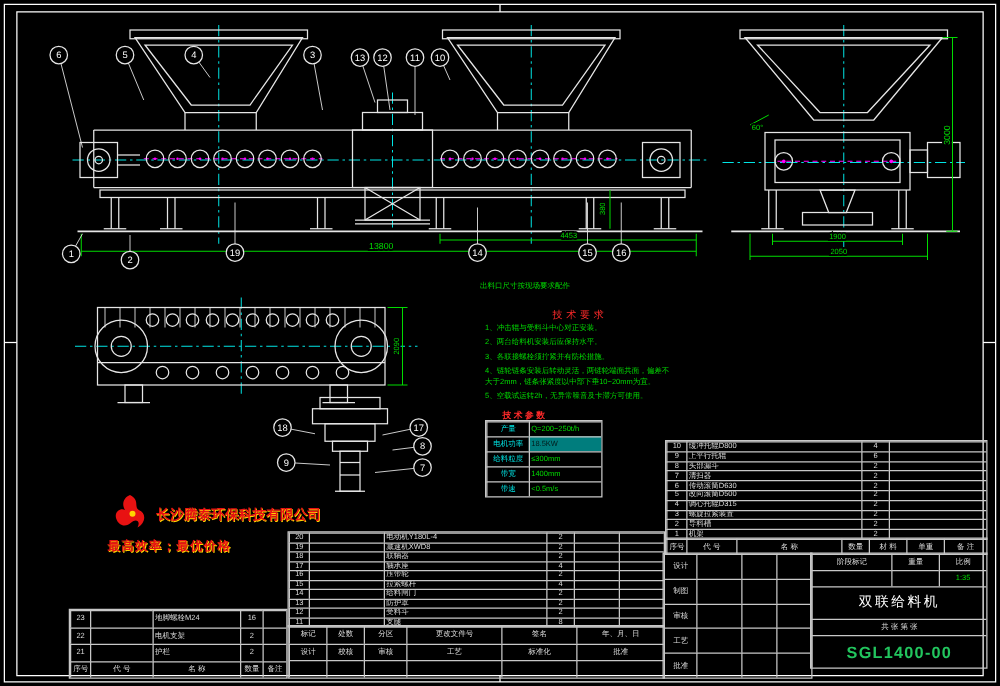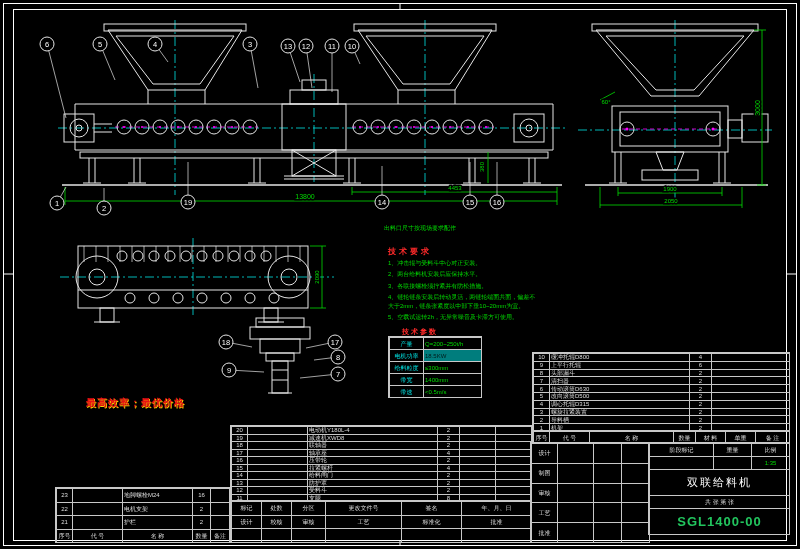--- a/index.html
+++ b/index.html
@@ -8,21 +8,21 @@
   .sheet svg.cad{position:absolute;left:0;top:0}
   .ov{position:absolute;color:#e6e6e6}
   .tbl{position:absolute;display:grid;border:1px solid #c8c8c8;color:#ddd;font-size:6px;line-height:1;background:transparent}
   .cell{border-left:1px solid #c8c8c8;border-top:1px solid #c8c8c8;display:flex;align-items:center;justify-content:center;
         overflow:hidden;white-space:nowrap;padding:0 1px}
   .cell.lalign{justify-content:flex-start}
   .red{color:#ff2a2a}
   .grn{color:#00dc00}
   .cyn{color:#00e5e5}
   .notes{position:absolute;left:388px;top:246px;width:152px}
-  .notes .t{font-size:8px;font-weight:bold;letter-spacing:3px}
+  .notes .t{text-align:center;font-size:8px;font-weight:normal;letter-spacing:3px}
   .notes .i{font-size:6px;line-height:1.55;color:#00dc00;margin-top:2px}
   .annot{position:absolute;left:384px;top:224px;font-size:6px;color:#00dc00}
   .company{position:absolute;left:86px;top:394px;width:186px}
   .company .row1{display:flex;align-items:center;gap:3px}
   .company .cname{font-size:11px;font-weight:bold;color:#e81212;text-shadow:0.6px 0.6px 0 #ffd400;white-space:nowrap}
   .company .slogan{font-size:10px;font-weight:bold;color:#e81212;text-shadow:0.8px 0.8px 0 #ffd400;letter-spacing:1px;margin-top:2px;white-space:nowrap}
   .tb-name{font-size:11px;color:#fff;letter-spacing:2px}
   .tb-num{font-size:13px;color:#22c55e;font-weight:bold;letter-spacing:1px}
 </style>
 </head>
@@ -537,16 +537,23 @@
     <div class="cell" style="grid-column:1/4;grid-row:3/5">
       <span class="tb-name">双联给料机</span>
     </div>
     <div class="cell" style="grid-column:1/4">共 张 第 张</div>
     <div class="cell" style="grid-column:1/4;grid-row:6/8">
       <span class="tb-num">SGL1400-00</span>
     </div>
   </div>
 
   <div class="company">
+    <div class="row1">
+      <svg width="36" height="34" viewBox="0 0 36 34">
+        <path d="M18 2 C26 6 21 11 25 14 C31 16 31 24 24 28 C27 22 22 21 19 24 C15 28 9 27 7 21 C5 15 11 12 14 14 C11 9 13 4 18 2 Z" fill="#e81212"></path>
+        <circle cx="20" cy="17" r="2.4" fill="#ffd400"></circle>
+      </svg>
+      <span class="cname">长沙腾泰环保科技有限公司</span>
+    </div>
     <div class="slogan">最高效率；最优价格</div>
   </div>
 
 </div>
 
 </body></html>

